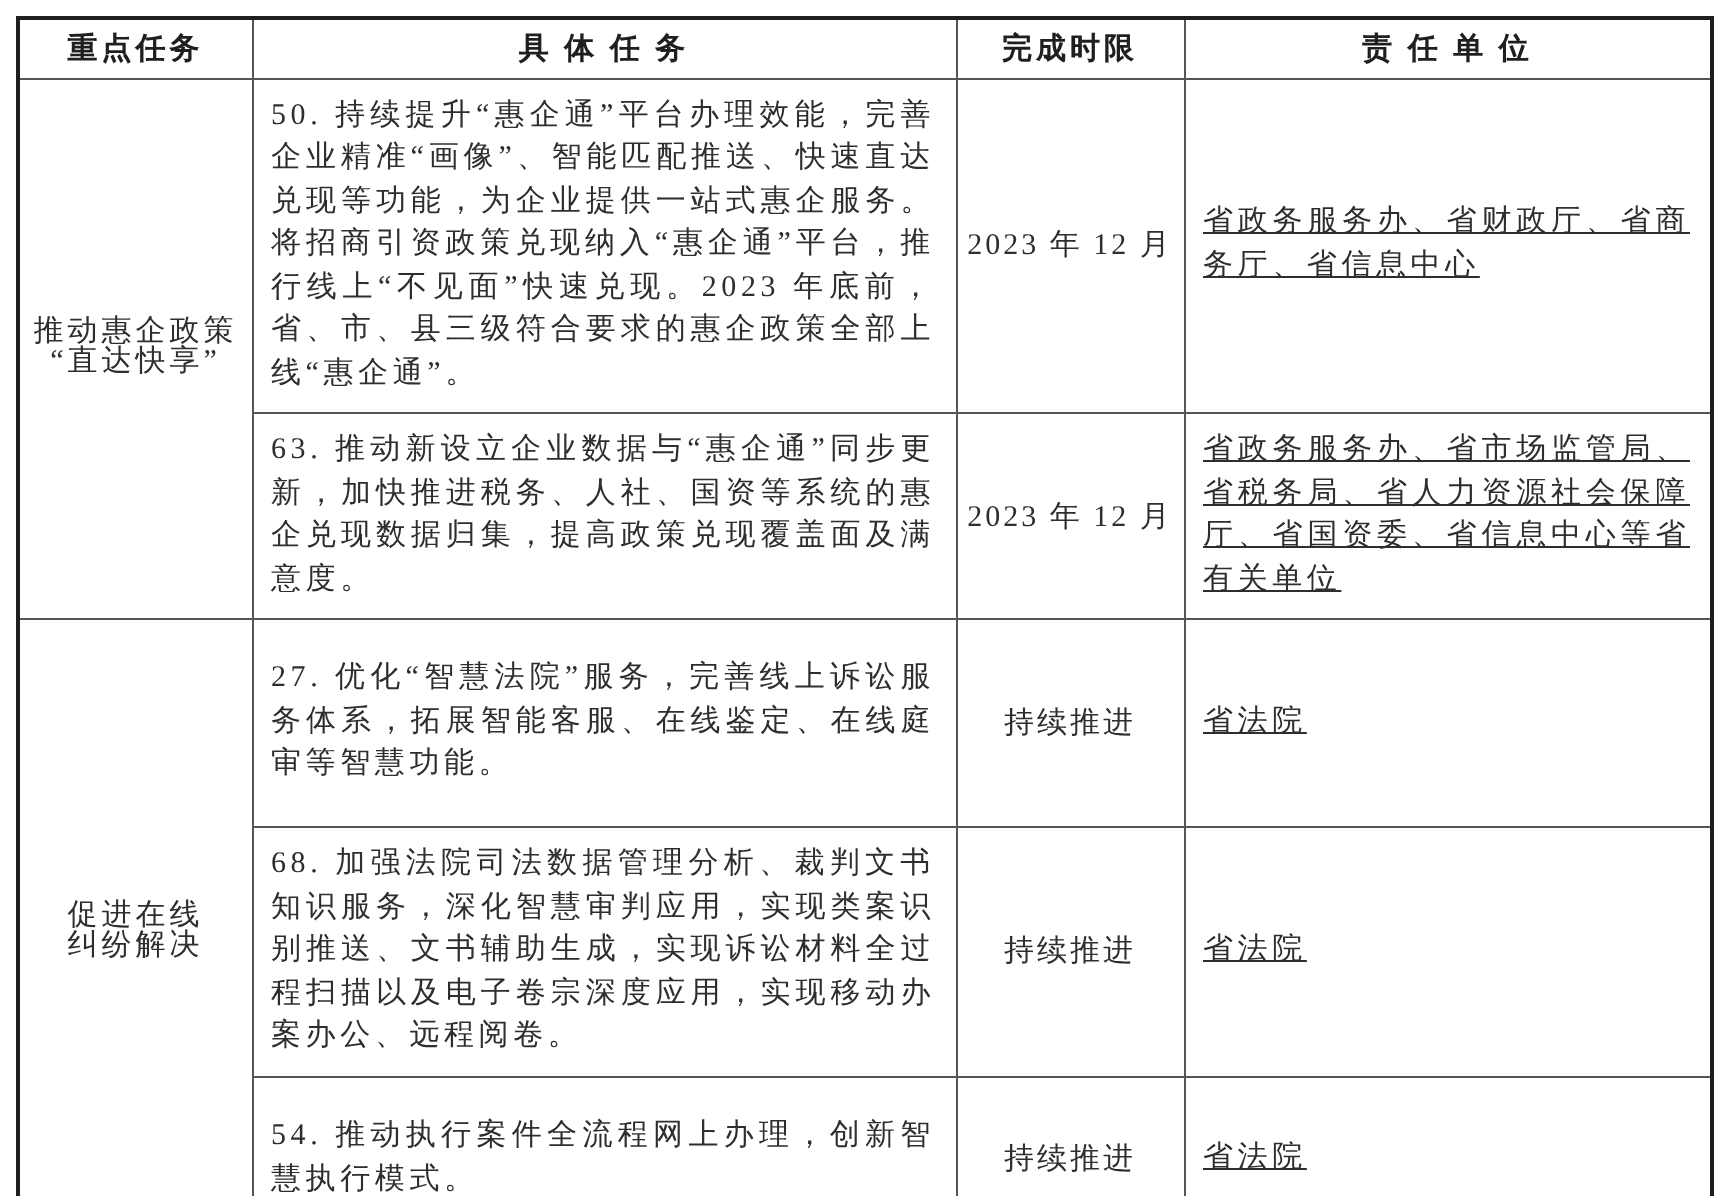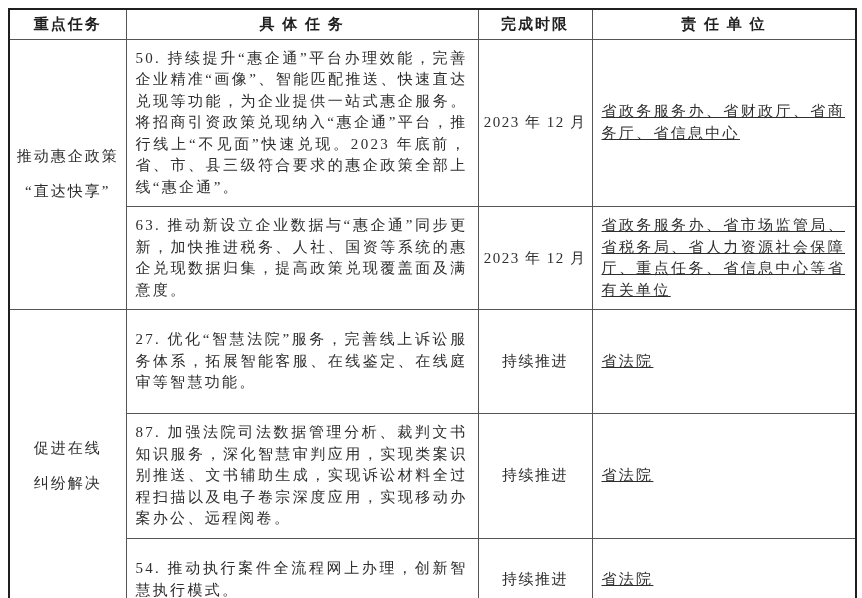--- a/index.html
+++ b/index.html
@@ -39,21 +39,21 @@
   }
   td {
     font-size: 15px;
     vertical-align: middle;
     margin-left: 28px;
   }
   td.key {
     text-align: center;
     white-space: pre-line;
     letter-spacing: 2px;
-    line-height: 35px;
+    line-height: 15px;
     padding: 4px 2px;
   }
   td.task {
     text-align: justify;
     padding: 8px 10px 8px 9px;
     letter-spacing: 2.3px;
     line-height: 21.5px;
   }
   td.deadline {
     text-align: center;
@@ -91,33 +91,33 @@
       <td class="key" rowspan="2">推动惠企政策
 “直达快享”</td>
       <td class="task">50. 持续提升“惠企通”平台办理效能，完善企业精准“画像”、智能匹配推送、快速直达兑现等功能，为企业提供一站式惠企服务。将招商引资政策兑现纳入“惠企通”平台，推行线上“不见面”快速兑现。2023 年底前，省、市、县三级符合要求的惠企政策全部上线“惠企通”。</td>
       <td class="deadline">2023 年 12 月</td>
       <td class="resp">省政务服务办、省财政厅、省商务厅、省信息中心</td>
     </tr>
 
     <tr style="height:97px">
       <td class="task">63. 推动新设立企业数据与“惠企通”同步更新，加快推进税务、人社、国资等系统的惠企兑现数据归集，提高政策兑现覆盖面及满意度。</td>
       <td class="deadline">2023 年 12 月</td>
-      <td class="resp">省政务服务办、省市场监管局、省税务局、省人力资源社会保障厅、重点任务、省信息中心等省有关单位</td>
+      <td class="resp">省政务服务办、省市场监管局、省税务局、省人力资源社会保障厅、省国资委、省信息中心等省有关单位</td>
     </tr>
 
     <tr style="height:104px">
       <td class="key" rowspan="3">促进在线
 纠纷解决</td>
       <td class="task">27. 优化“智慧法院”服务，完善线上诉讼服务体系，拓展智能客服、在线鉴定、在线庭审等智慧功能。</td>
       <td class="deadline">持续推进</td>
       <td class="resp">省法院</td>
     </tr>
 
     <tr style="height:112px">
-      <td class="task">87. 加强法院司法数据管理分析、裁判文书知识服务，深化智慧审判应用，实现类案识别推送、文书辅助生成，实现诉讼材料全过程扫描以及电子卷宗深度应用，实现移动办案办公、远程阅卷。</td>
+      <td class="task">68. 加强法院司法数据管理分析、裁判文书知识服务，深化智慧审判应用，实现类案识别推送、文书辅助生成，实现诉讼材料全过程扫描以及电子卷宗深度应用，实现移动办案办公、远程阅卷。</td>
       <td class="deadline">持续推进</td>
       <td class="resp">省法院</td>
     </tr>
 
     <tr style="height:84px">
       <td class="task">54. 推动执行案件全流程网上办理，创新智慧执行模式。</td>
       <td class="deadline">持续推进</td>
       <td class="resp">省法院</td>
     </tr>
   </tbody>

